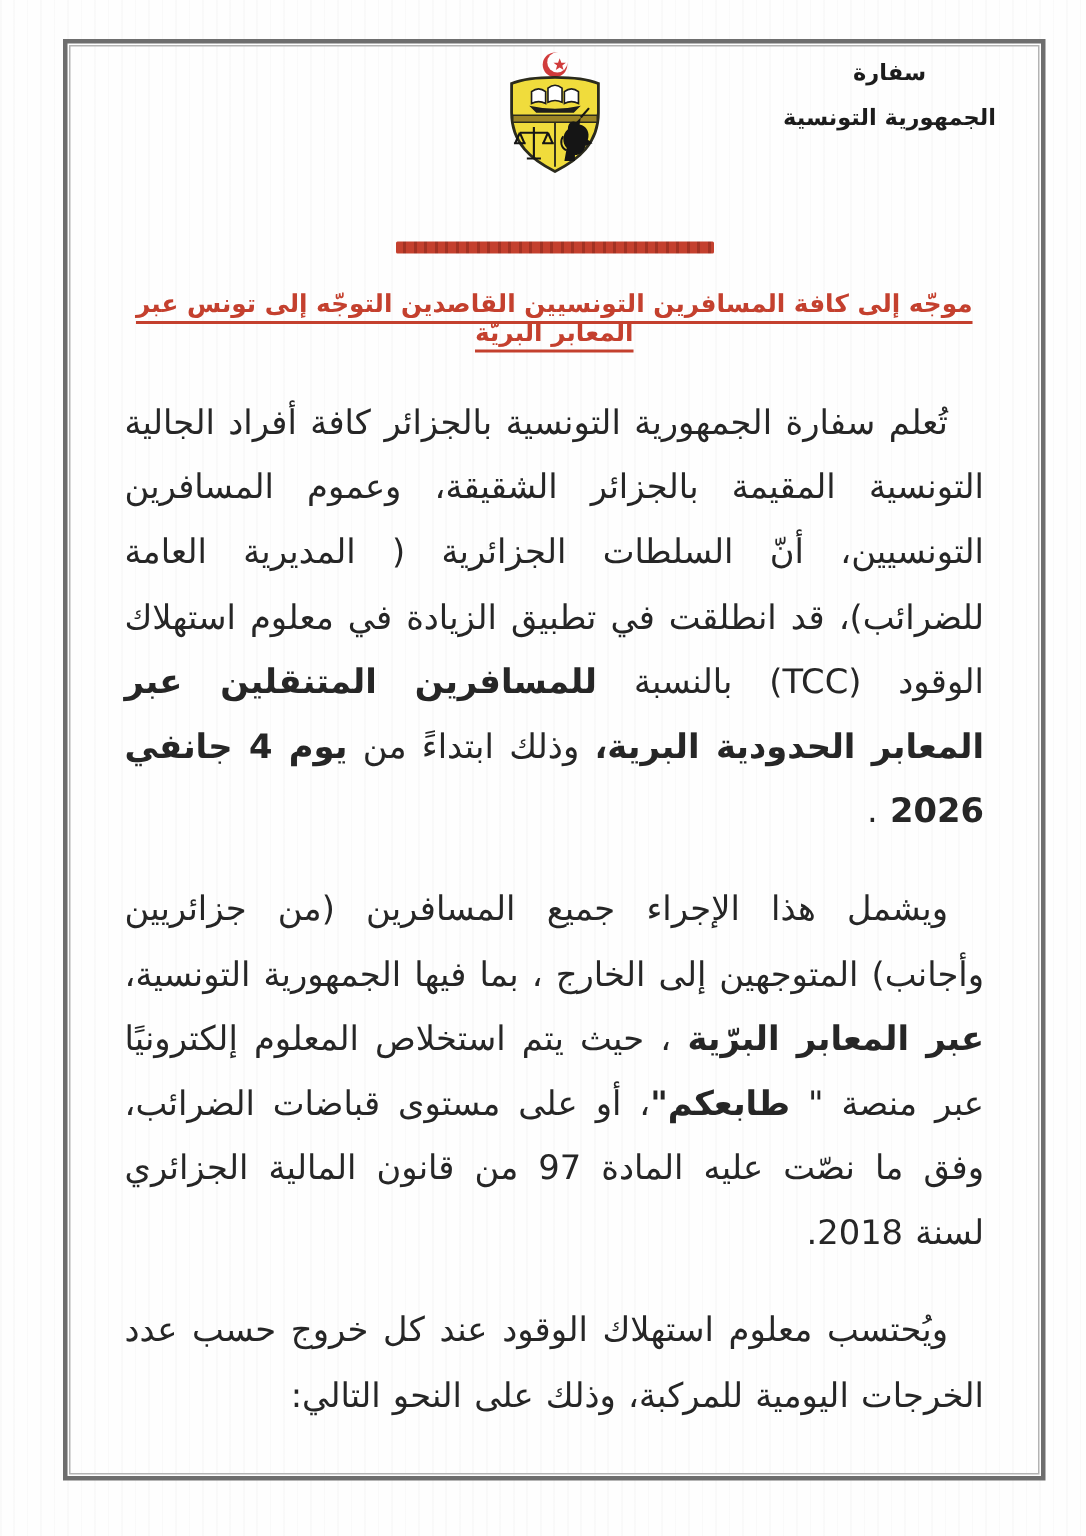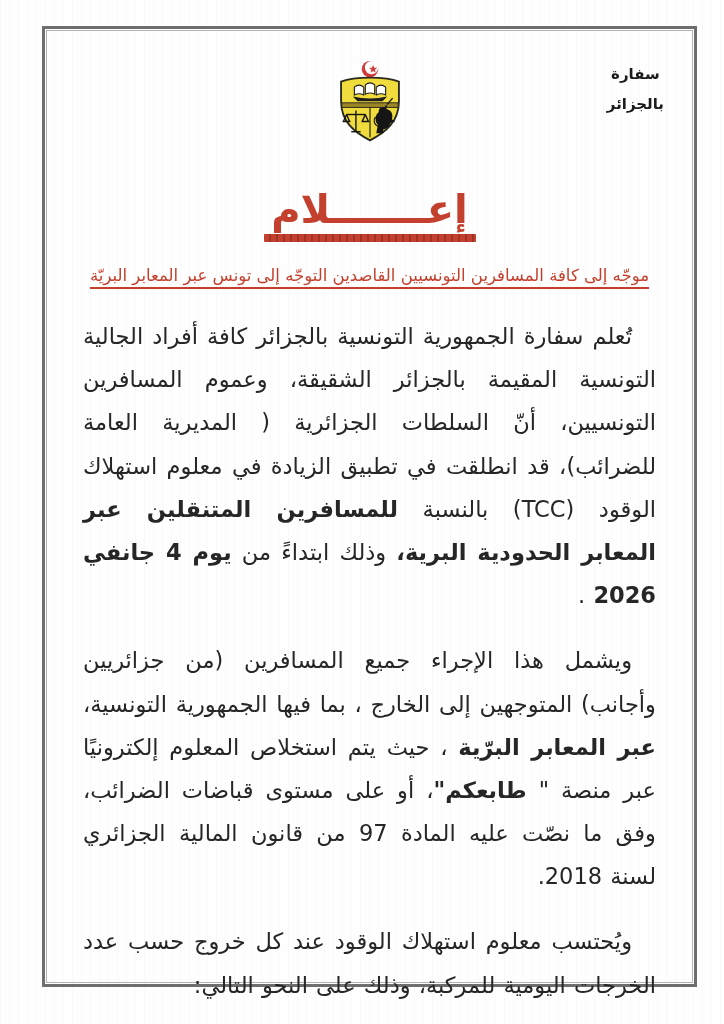--- a/index.html
+++ b/index.html
@@ -16,21 +16,21 @@
       #fefefe;
   }
   .frame{
     position:absolute;left:42px;top:26px;width:649px;height:955px;
     border:3px solid #6e6e6e;
     box-shadow: inset 0 0 0 1px #ffffff, inset 0 0 0 2px #b3b3b3;
     background:transparent;
   }
   .content{
     position:absolute;left:0;top:0;right:0;bottom:0;
-    padding:26px 22px 0 22px;
+    padding:0 22px 0 22px;
     direction:rtl;
   }
   
   .header{position:relative;height:104px;}
   .emblem{
     position:absolute;left:50%;top:4px;margin-left:-40px;
     width:80px;height:86px;
   }
   .embassy{
     position:absolute;right:8px;top:4px;
@@ -46,21 +46,21 @@
     letter-spacing:1px;
   }
   .title-underline{
     width:212px;height:8px;margin:3px auto 0 auto;
     background:repeating-linear-gradient(90deg,#c4402e 0 5px,#a23223 5px 7px);
     border-radius:1px;
   }
   
   .subtitle-wrap{margin-top:24px;text-align:center;}
   .subtitle{
-    color:#c4402e;font-weight:normal;font-size:16.5px;
+    color:#c4402e;font-weight:bold;font-size:16.5px;
     text-decoration:underline;
     text-decoration-thickness:2px;
     text-underline-offset:6px;
   }
   
   .body-text{color:#262626;font-size:22.5px;}
   .body-text p{
     margin:16px;
     text-align:justify;
     text-indent:24px;
@@ -111,26 +111,25 @@
 
           <g>
             <path fill="#151515" d="M58 95 L60 84 C56 80 56 72 61 68 C61 63 64 60 68 62 L72 58 L71 64 C77 65 80 71 78 77 L82 80 L76 82 C75 87 71 90 67 90 L67 95 Z"></path>
             <path d="M60 86 C55 84 54 78 57 74" stroke="#151515" stroke-width="1.6" fill="none"></path>
             <line x1="72" y1="58" x2="79" y2="50" stroke="#151515" stroke-width="1.8"></line>
           </g>
         </svg>
 
         <div class="embassy">
           <div>سفارة</div>
-          <div>بالجزائر</div>
+          <div>الجمهورية التونسية</div>
         </div>
       </div>
 
       <div class="title-wrap">
-        <div class="title">إعـــــــلام</div>
         <div class="title-underline"></div>
       </div>
 
       <div class="subtitle-wrap">
         <span class="subtitle">موجّه إلى كافة المسافرين التونسيين القاصدين التوجّه إلى تونس عبر المعابر البريّة</span>
       </div>
 
       <div class="body-text">
 
         <p class="p1"><span>تُعلم سفارة الجمهورية التونسية بالجزائر كافة أفراد الجالية التونسية المقيمة بالجزائر الشقيقة، وعموم المسافرين التونسيين، أنّ السلطات الجزائرية ( المديرية العامة للضرائب)، قد انطلقت في تطبيق الزيادة في معلوم استهلاك الوقود (TCC) بالنسبة </span><span class="b">للمسافرين المتنقلين عبر المعابر الحدودية البرية،</span><span> وذلك ابتداءً من </span><span class="b">يوم 4 جانفي 2026</span><span> .</span></p>

